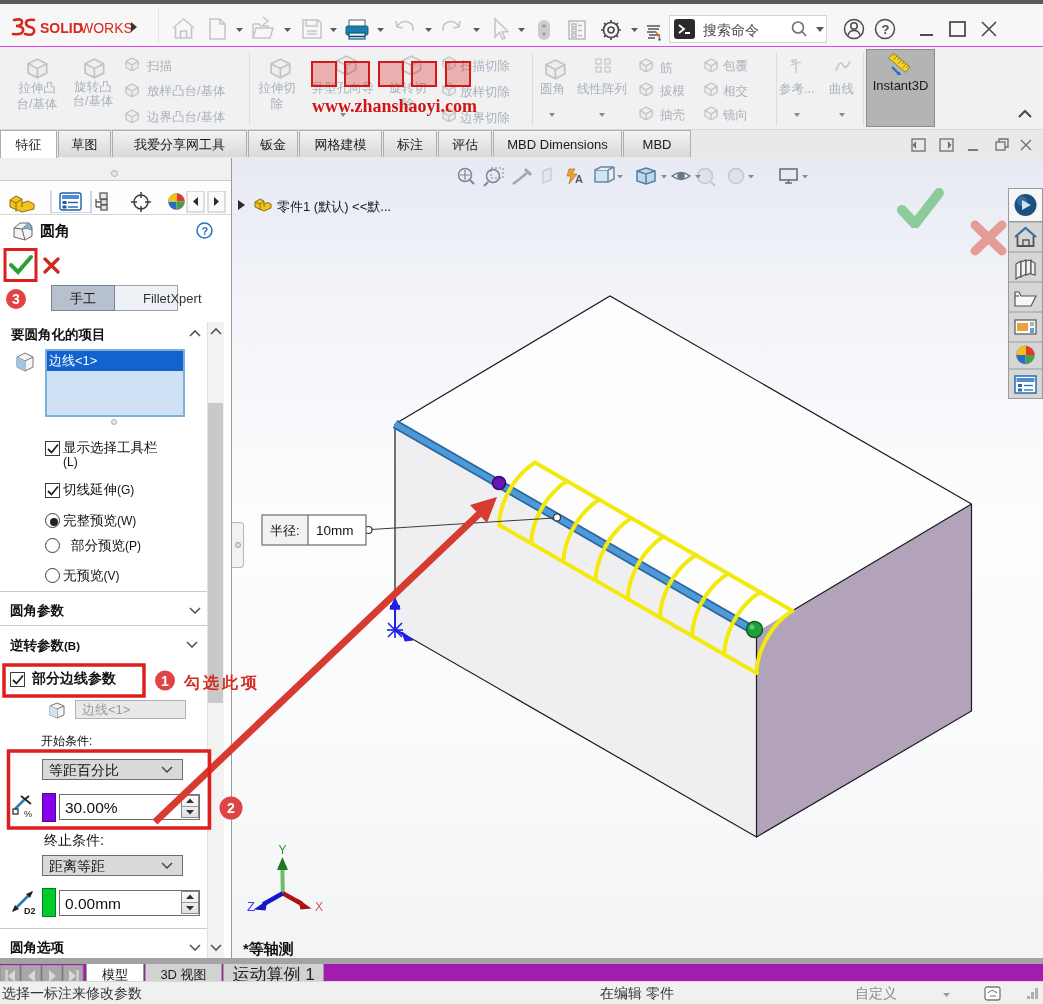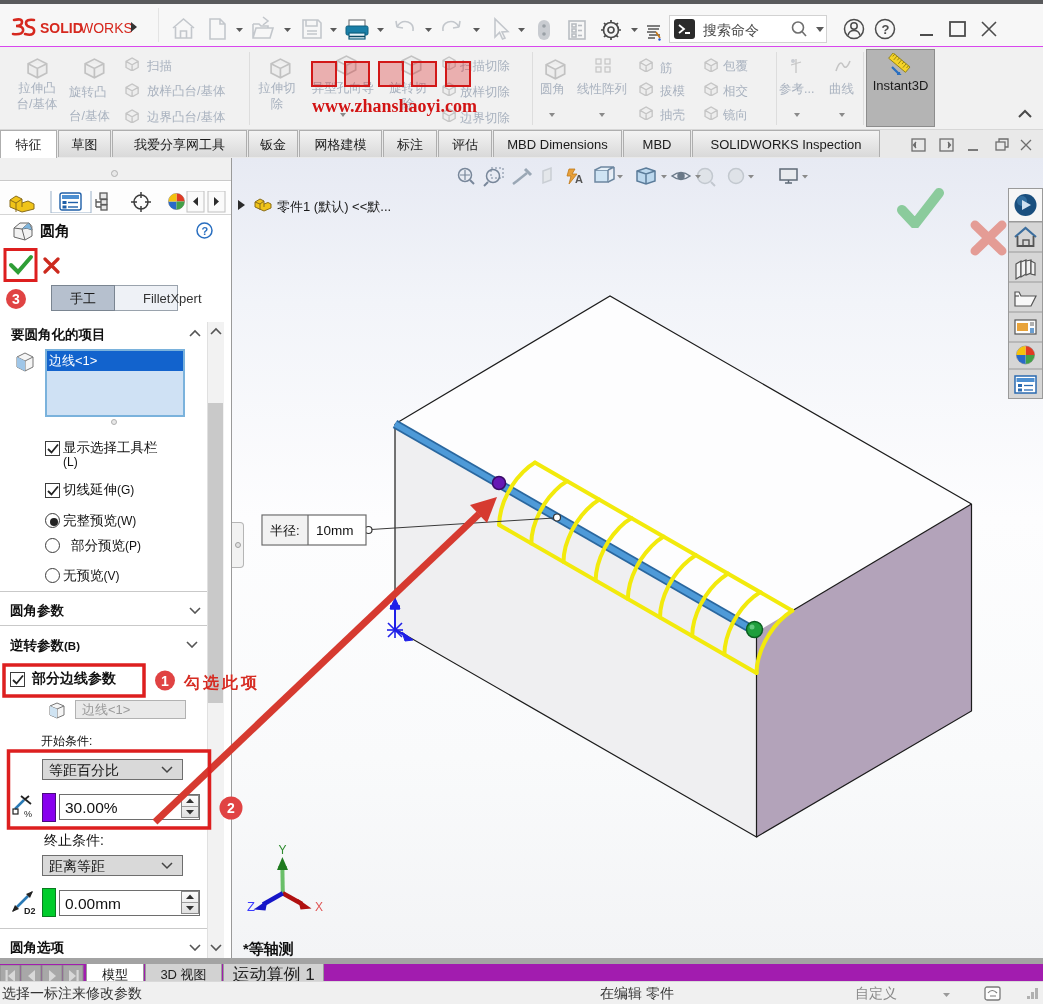--- a/index.html
+++ b/index.html
@@ -135,21 +135,21 @@
   <div class="abs" style="left:776px;top:5px;width:1px;height:73px;background:#dddddd;"></div>
   <div class="abs" style="left:863px;top:5px;width:1px;height:73px;background:#dddddd;"></div>
 
   <svg class="abs" style="left:25px;top:9px" width="26" height="23">
       <use href="#cub" transform="scale(1.55)"></use>
     </svg>
   <div class="abs" style="left:13px;top:33px;width:48px;text-align:center;line-height:16px;">拉伸凸<br>台/基体</div>
   <svg class="abs" style="left:82px;top:9px" width="26" height="23">
       <use href="#cub" transform="scale(1.55)"></use>
     </svg>
-  <div class="abs" style="left:69px;top:33px;width:48px;line-height:24px;">旋转凸<br>台/基体</div>
+  <div class="abs" style="left:69px;top:33px;width:48px;text-align:center;line-height:14px;">旋转凸<br>台/基体</div>
 
   <svg class="abs" style="left:124px;top:9px" width="18" height="15">
       <use href="#cubS" transform="scale(1.35)"></use>
     </svg>
   <svg class="abs" style="left:124px;top:35px" width="18" height="15">
       <use href="#cubS" transform="scale(1.35)"></use>
     </svg>
   <svg class="abs" style="left:124px;top:61px" width="18" height="15">
       <use href="#cubS" transform="scale(1.35)"></use>
     </svg>
@@ -267,21 +267,20 @@
   </style>
   <div class="tabA" style="left:0;width:57px;">特征</div>
   <div class="tab" style="left:58px;width:53px;">草图</div>
   <div class="tab" style="left:112px;width:135px;">我爱分享网工具</div>
   <div class="tab" style="left:248px;width:50px;">钣金</div>
   <div class="tab" style="left:299px;width:83px;">网格建模</div>
   <div class="tab" style="left:383px;width:54px;">标注</div>
   <div class="tab" style="left:438px;width:54px;">评估</div>
   <div class="tab" style="left:493px;width:129px;">MBD Dimensions</div>
   <div class="tab" style="left:623px;width:68px;">MBD</div>
-  <div class="tab" style="left:692px;width:188px;">SOLIDWORKS Inspection</div>
   <svg class="abs" style="left:908px;top:7px" width="135" height="17" viewBox="0 0 135 17">
     <g fill="none" stroke="#6e6e6e" stroke-width="1.3">
       <rect x="4" y="2" width="13" height="12"></rect>
         <path d="M8 5 l-2.5 3 l2.5 3" fill="#6e6e6e"></path>
       <rect x="32" y="2" width="13" height="12"></rect>
         <path d="M40 5 l2.5 3 l-2.5 3" fill="#6e6e6e"></path>
       <path d="M60 13 H70" stroke-width="1.8"></path>
       <rect x="88" y="5" width="9" height="8"></rect>
         <path d="M91 5 V2 H100 V10 H97"></path>
       <path d="M113 3 L123 13 M123 3 L113 13"></path>

